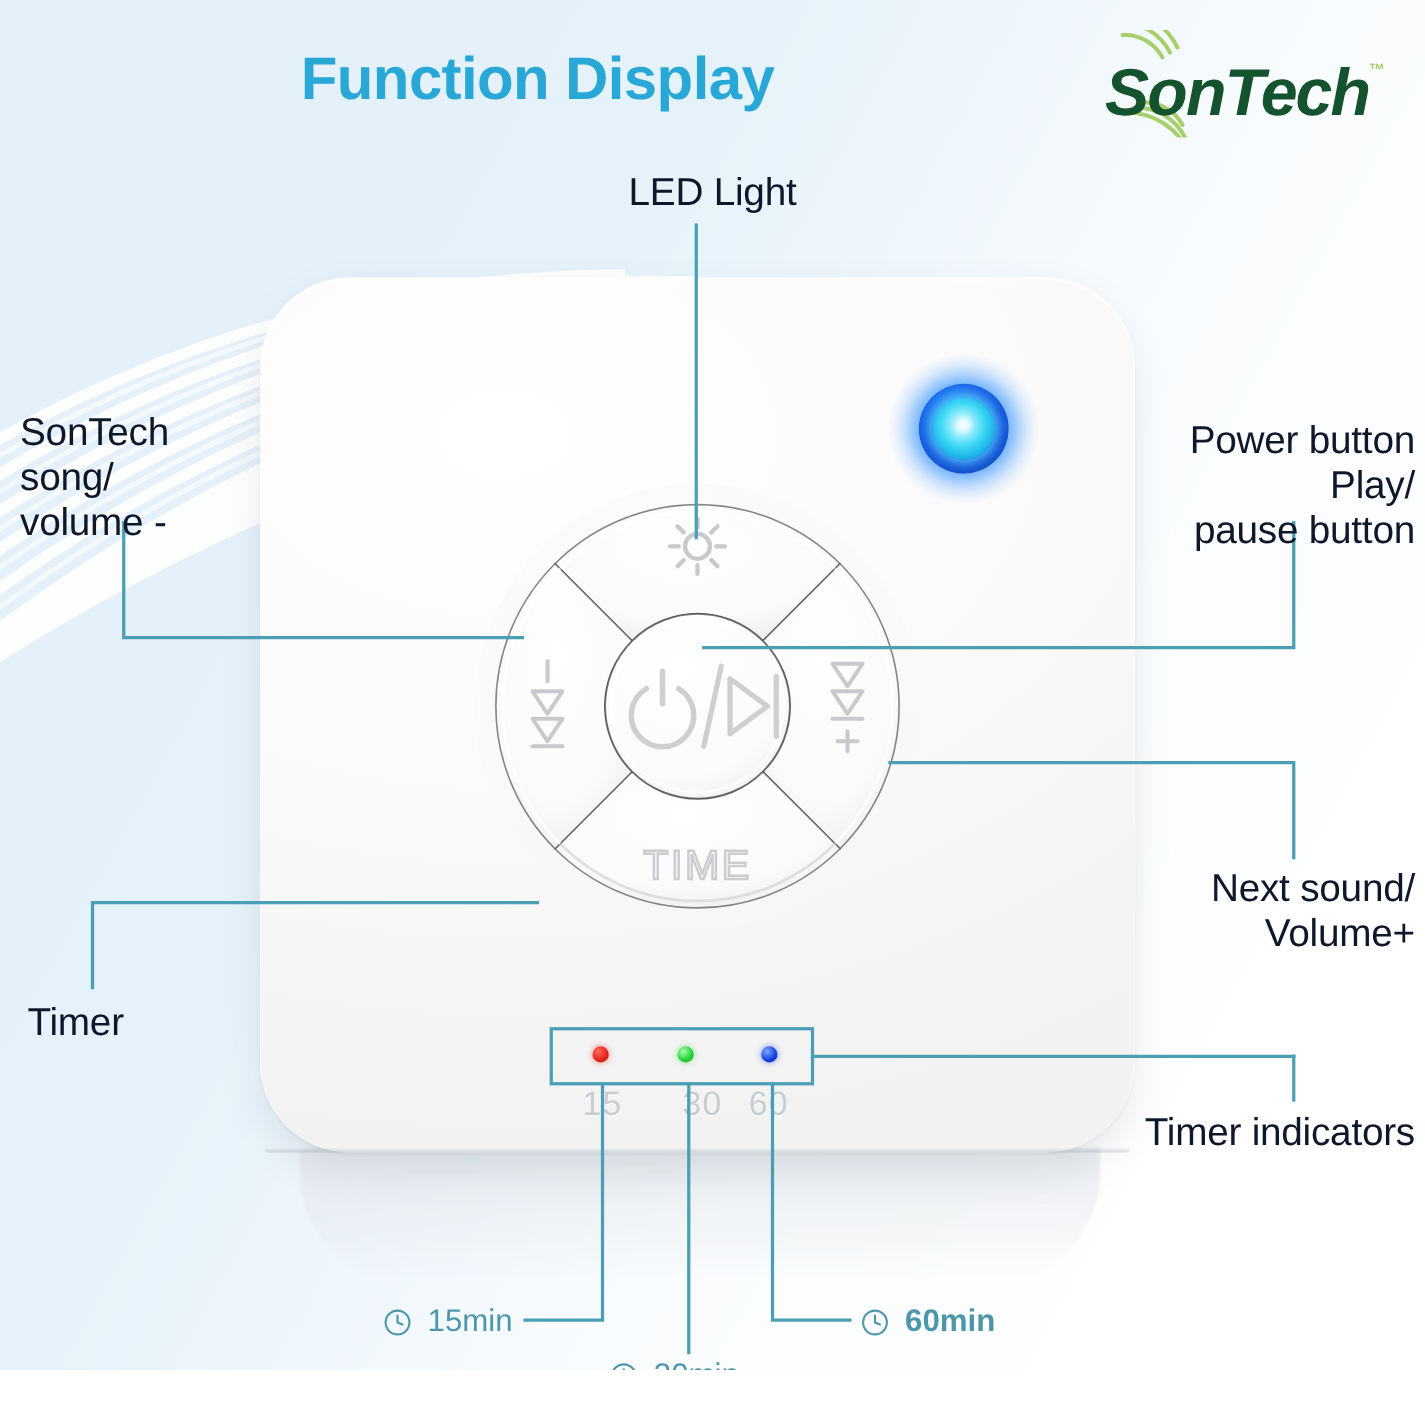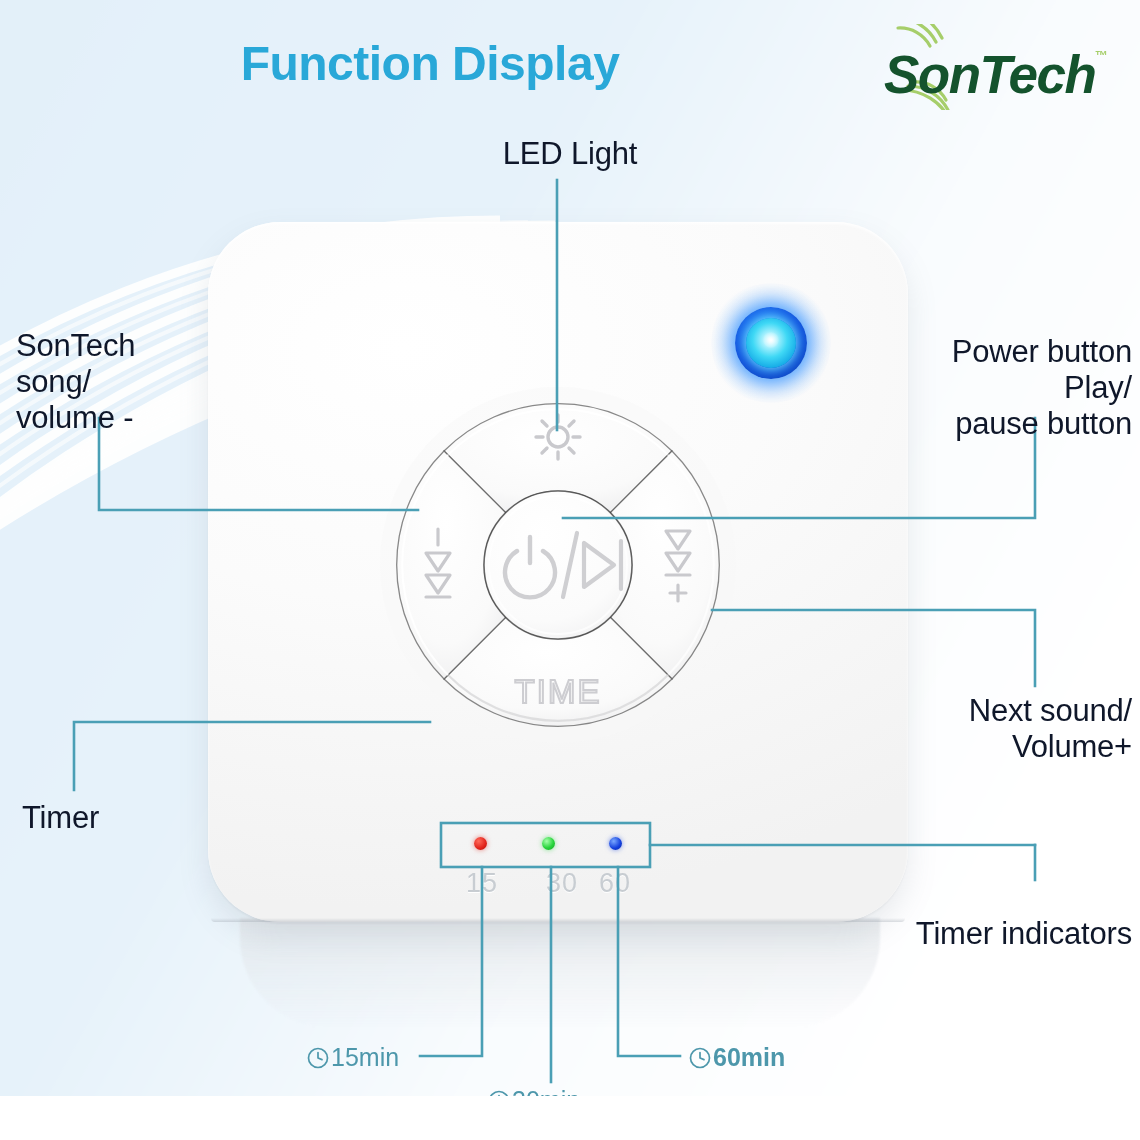--- a/index.html
+++ b/index.html
@@ -195,37 +195,37 @@
     font-weight: normal;
     line-height: 1.16;
     letter-spacing: -0.2px;
     white-space: pre-line;
   }
   .lbl-led     { left: 455px; top: 136px; width: 230px; text-align: center; }
   .lbl-prev    { left: 16px;  top: 328px; width: 250px; text-align: left; }
   .lbl-power   { left: 880px; top: 334px; width: 252px; text-align: right; }
   .lbl-next    { left: 880px; top: 693px; width: 252px; text-align: right; }
   .lbl-timer   { left: 22px;  top: 800px; width: 220px; text-align: left; }
-  .lbl-tind    { left: 874px; top: 888px; width: 258px; text-align: right; margin-top: 28px; }
+  .lbl-tind    { left: 874px; top: 888px; width: 258px; text-align: right; }
 
   
   .connectors {
     position: absolute;
     inset: 0;
     z-index: 7;
     pointer-events: none;
   }
 
   
   .legend {
     position: absolute;
     z-index: 8;
     display: flex;
     align-items: center;
-    gap: 1px;
+    gap: 12px;
     color: #4d97ab;
     font-size: 25px;
     letter-spacing: 0px;
   }
   .legend .clock { width: 24px; height: 24px; flex: 0 0 24px; }
   .lg-15 { left: 306px; top: 1043px; }
   .lg-30 { left: 487px; top: 1086px; }
   .lg-60 { left: 688px; top: 1043px; font-weight: bold; }
 </style>
 </head>

